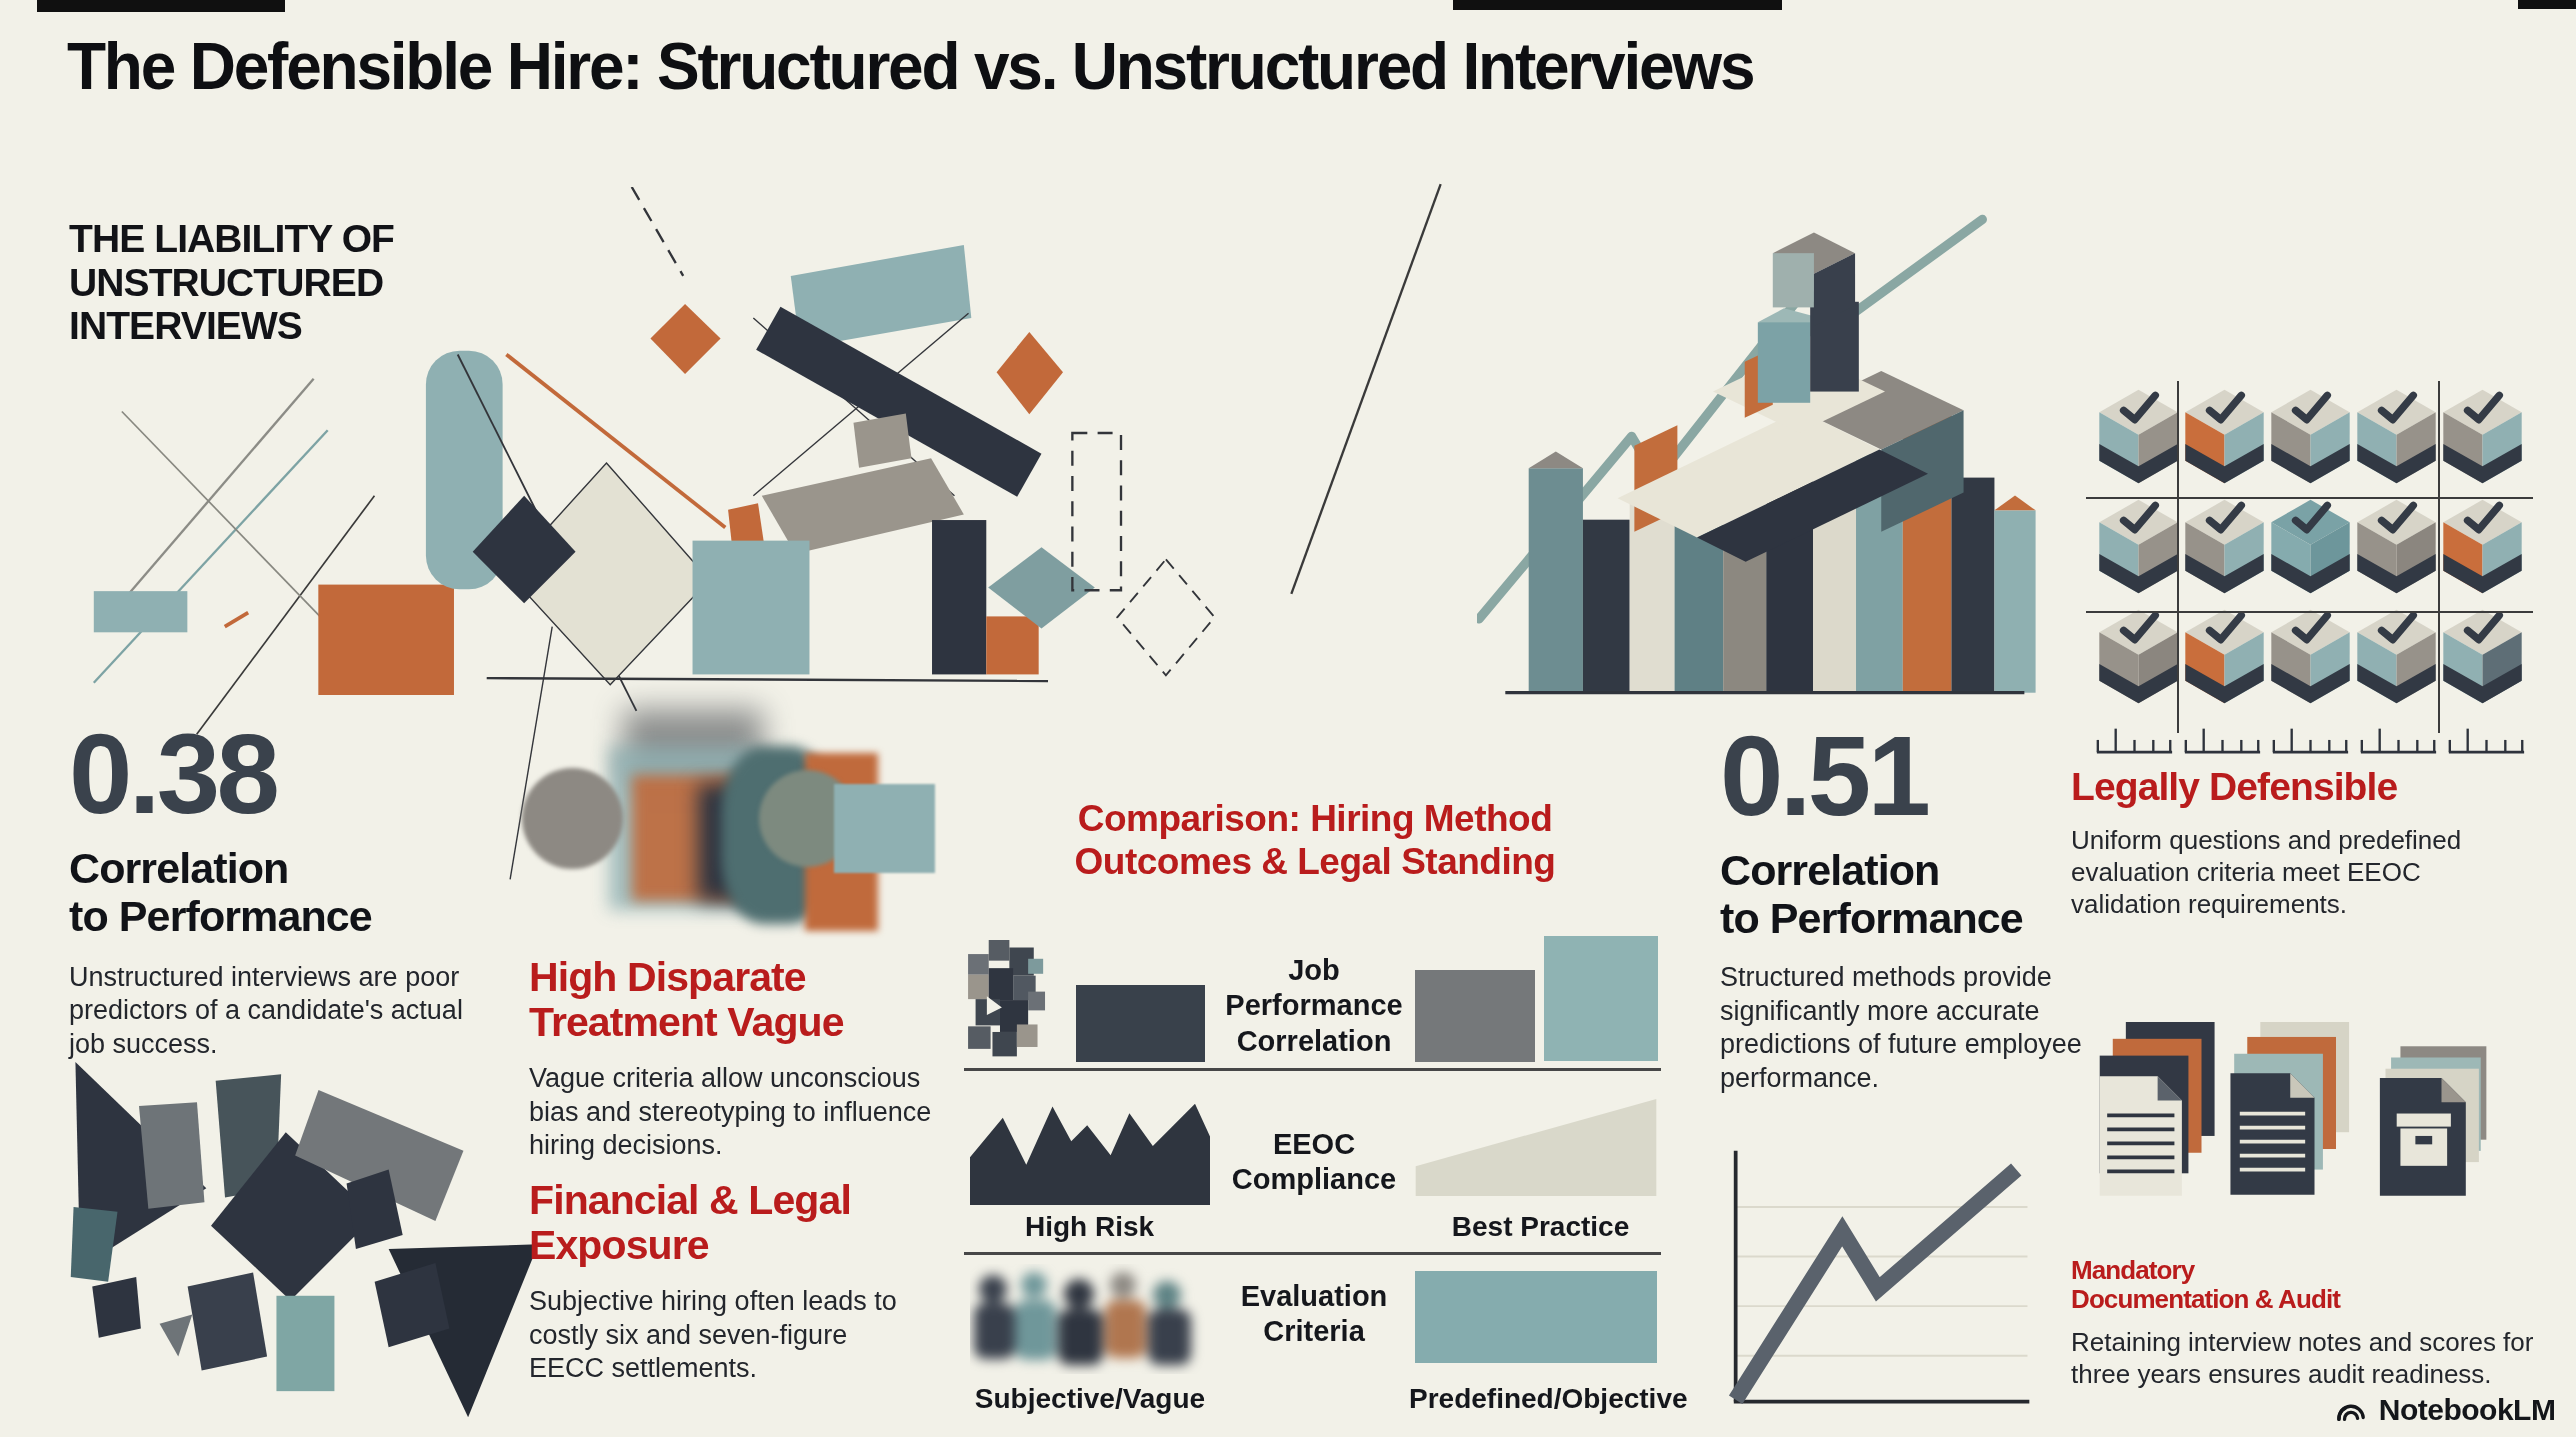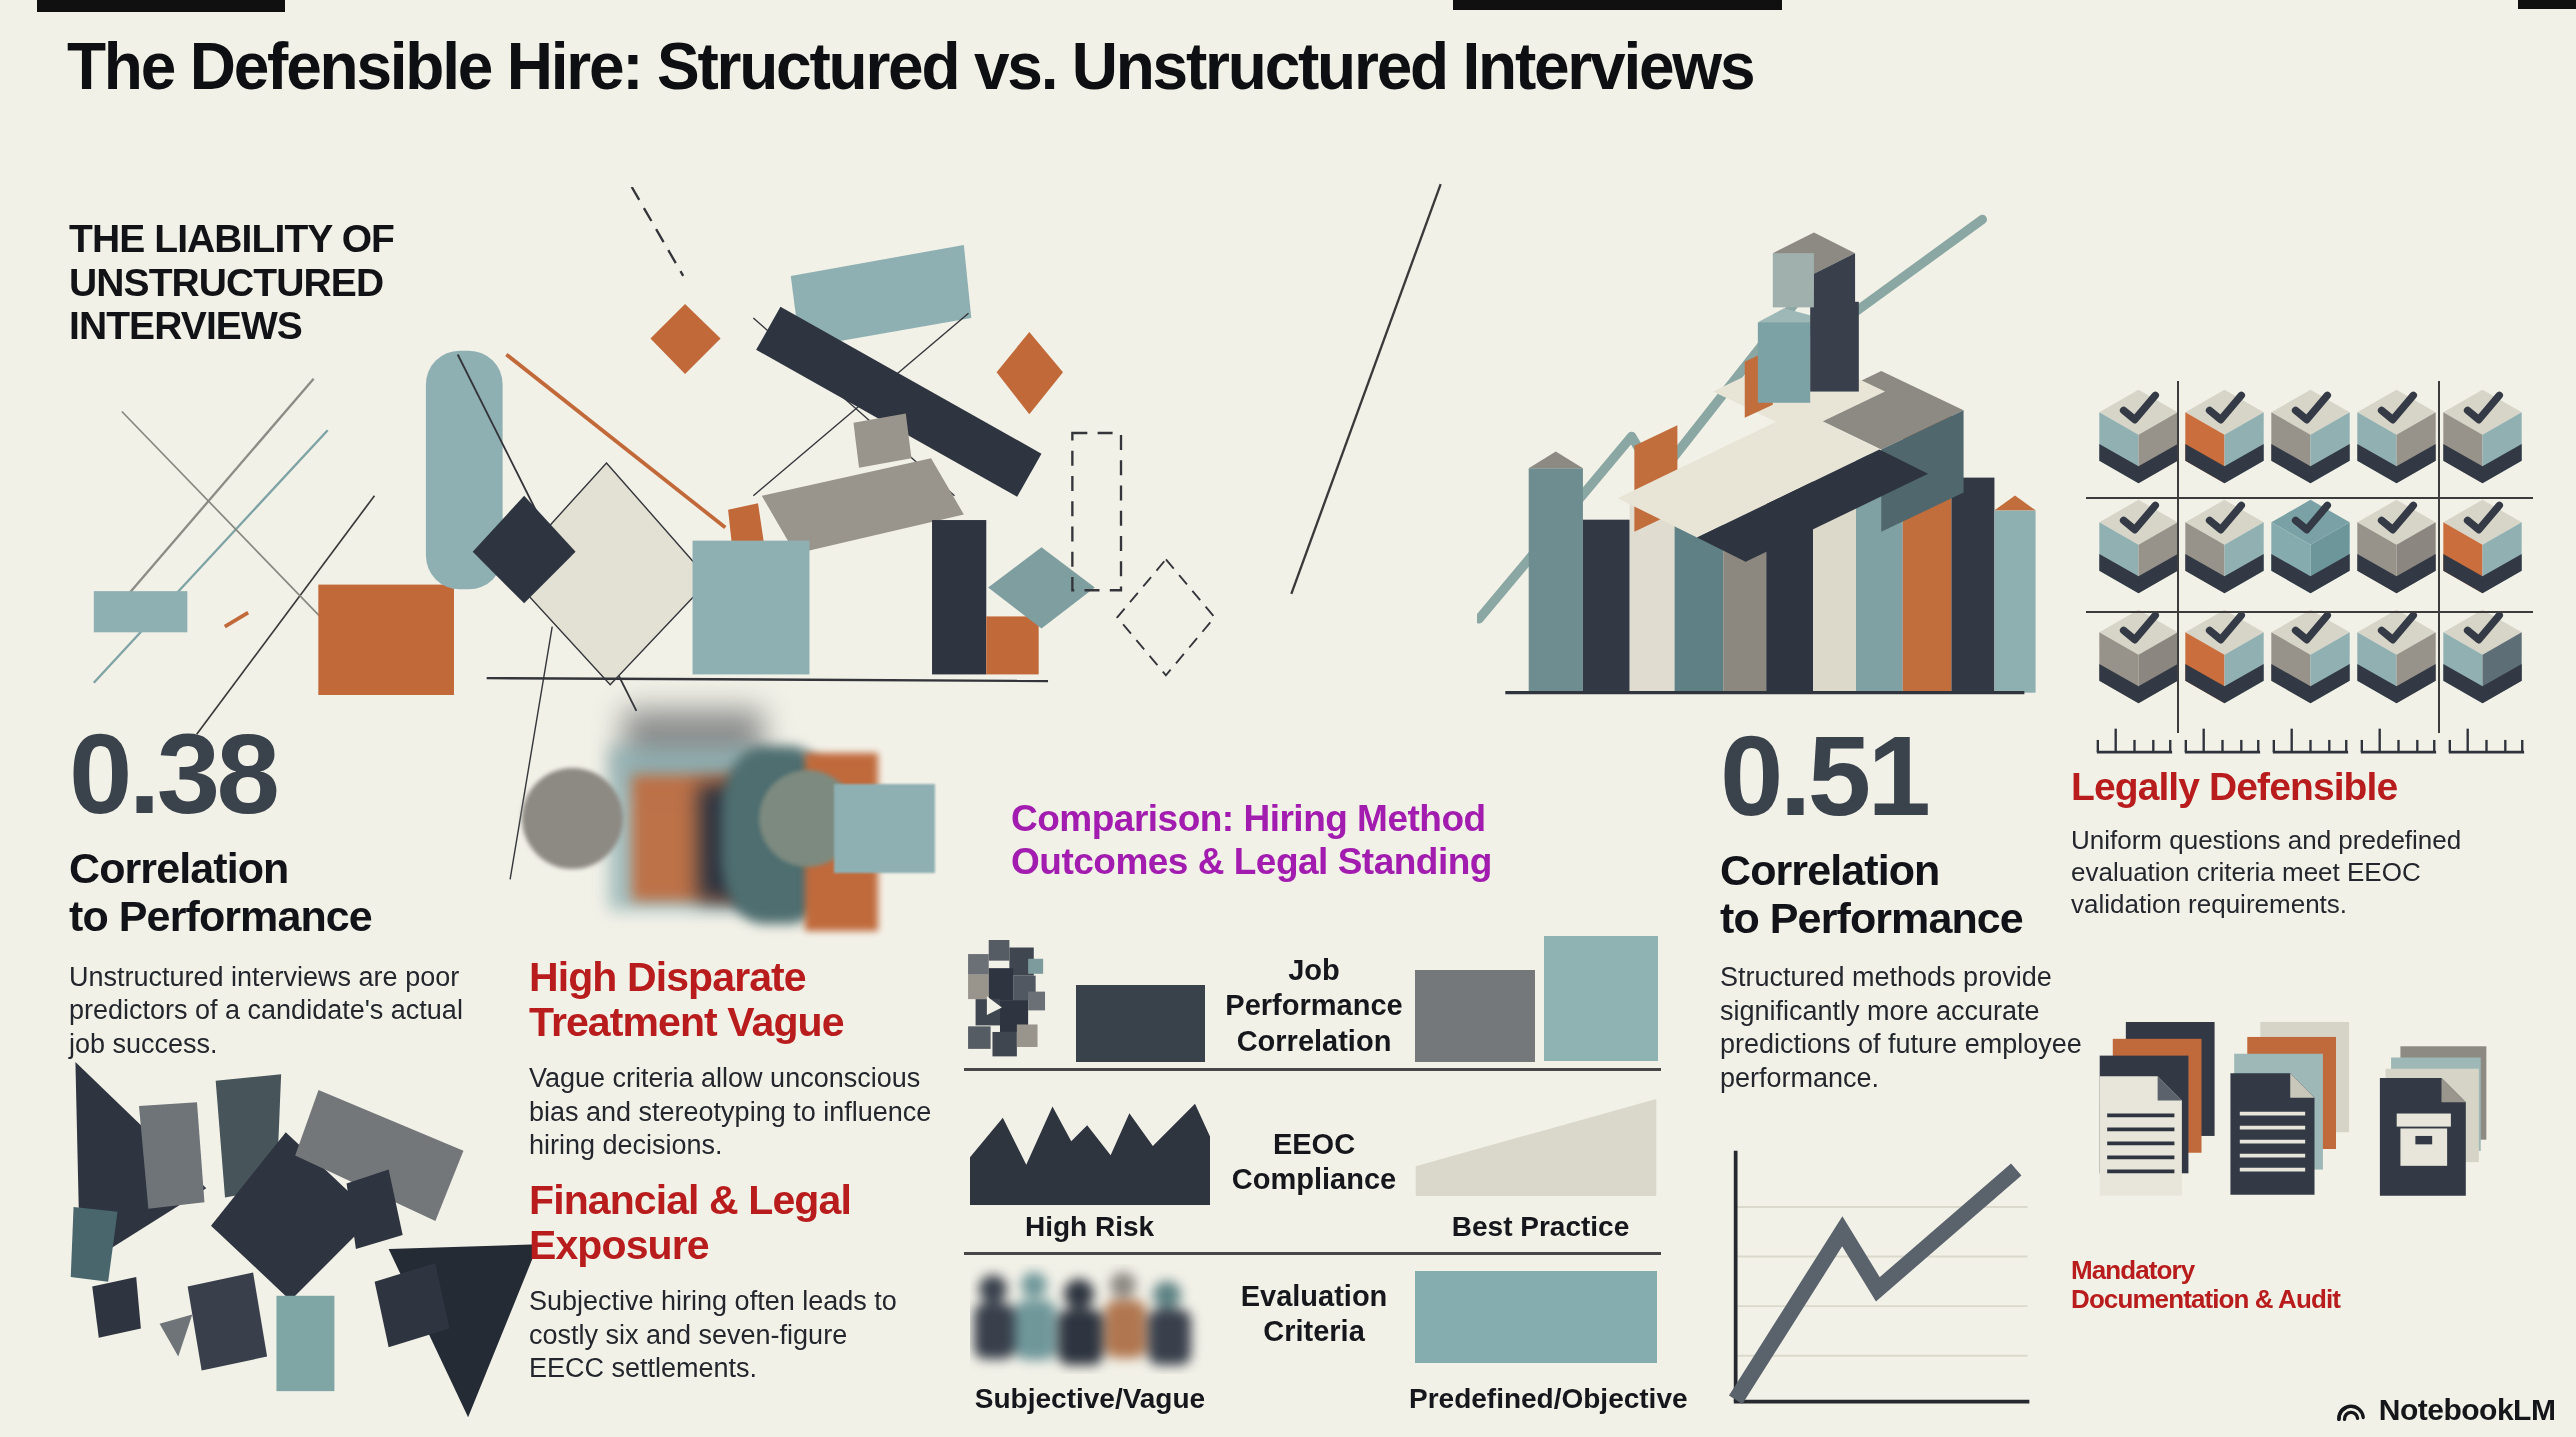--- a/index.html
+++ b/index.html
@@ -9,21 +9,21 @@
   .title{font-size:66px;font-weight:800;letter-spacing:-2.3px;color:#0e0f12;transform:scaleX(.97);transform-origin:left top;white-space:nowrap;}
   .sec-head{font-size:39px;font-weight:800;letter-spacing:-0.9px;line-height:1.12;color:#121317;}
   .sec-head span{display:block;}
   .right-align{text-align:right;}
   .stat-num{font-size:114px;font-weight:700;letter-spacing:-3.7px;color:#3a424c;line-height:1;}
   .stat-label{font-size:43px;font-weight:700;letter-spacing:-0.9px;line-height:1.12;color:#111318;}
   .stat-label span{display:block;}
   .body-text{font-size:27px;font-weight:400;line-height:1.24;color:#23262c;}
   .sub-head{font-size:41px;font-weight:700;letter-spacing:-0.9px;line-height:1.1;color:#b91c1c;}
   .sub-head span{display:block;}
-  .cmp-head{font-size:37px;font-weight:700;letter-spacing:-0.5px;line-height:1.16;color:#a21caf;}
+  .cmp-head{font-size:37px;font-weight:700;letter-spacing:-0.5px;line-height:1.16;color:#b91c1c;text-align:center;}
   .cmp-head span{display:block;}
   .row-label{font-size:29px;font-weight:700;line-height:1.22;color:#15171c;text-align:center;}
   .row-label span{display:block;}
   .caption{font-size:28px;font-weight:700;color:#15171c;text-align:center;}
   .sep{position:absolute;height:2.8px;background:#474747;}
   .corner-mark{position:absolute;top:0;background:#101010;}
   .gridline{position:absolute;background:#3c3c3c;}
   #checkbox-grid{display:grid;grid-template-columns:repeat(5,86px);grid-auto-rows:110px;}
   .cube{width:86px;height:110px;display:flex;align-items:flex-start;justify-content:center;}
   #ruler-row{display:flex;justify-content:space-between;width:431px;}
@@ -486,20 +486,21 @@
     <rect x="318" y="98" width="58" height="14" fill="#e8e6da"></rect>
     <rect x="322" y="114" width="50" height="40" fill="#e8e6da"></rect>
     <rect x="338" y="122" width="18" height="9" fill="#333a46"></rect>
   </svg>
 
   <div class="abs" style="left:2071px;top:1256px;width:468px;">
     <div class="sub-head" style="font-size:26px;">
       <span>Mandatory</span>
       <span>Documentation &amp; Audit</span>
     </div>
+    <p class="body-text" style="margin:13px 0 0 0;width:463px;font-size:26px;">Retaining interview notes and scores for three years ensures audit readiness.</p>
   </div>
 
   <div class="abs brand" style="right:20.6px;top:1393px;">
     <svg width="34" height="28" viewBox="0 0 36 30">
       <path d="M4,25 A13,13 0 0 1 30,23" fill="none" stroke="#14161a" stroke-width="3.6" stroke-linecap="round"></path>
       <path d="M10,25 A7,7 0 0 1 24,24" fill="none" stroke="#14161a" stroke-width="3.6" stroke-linecap="round"></path>
       <path d="M4,25 Q4,16 11,13" fill="none" stroke="#14161a" stroke-width="3.6" stroke-linecap="round"></path>
     </svg>
     <span>NotebookLM</span>
   </div>

